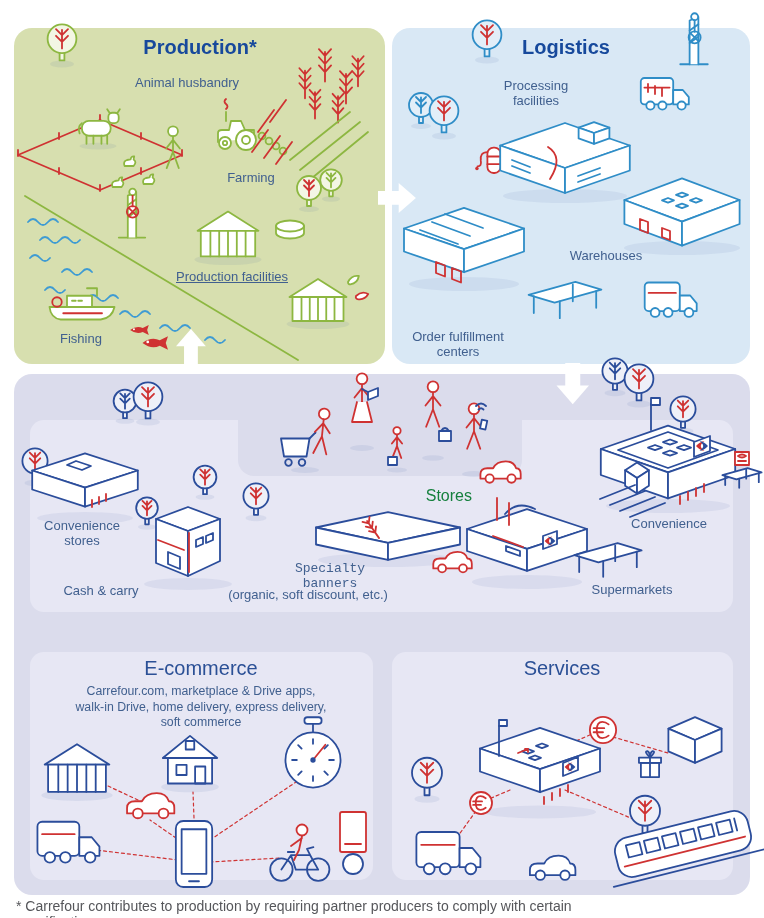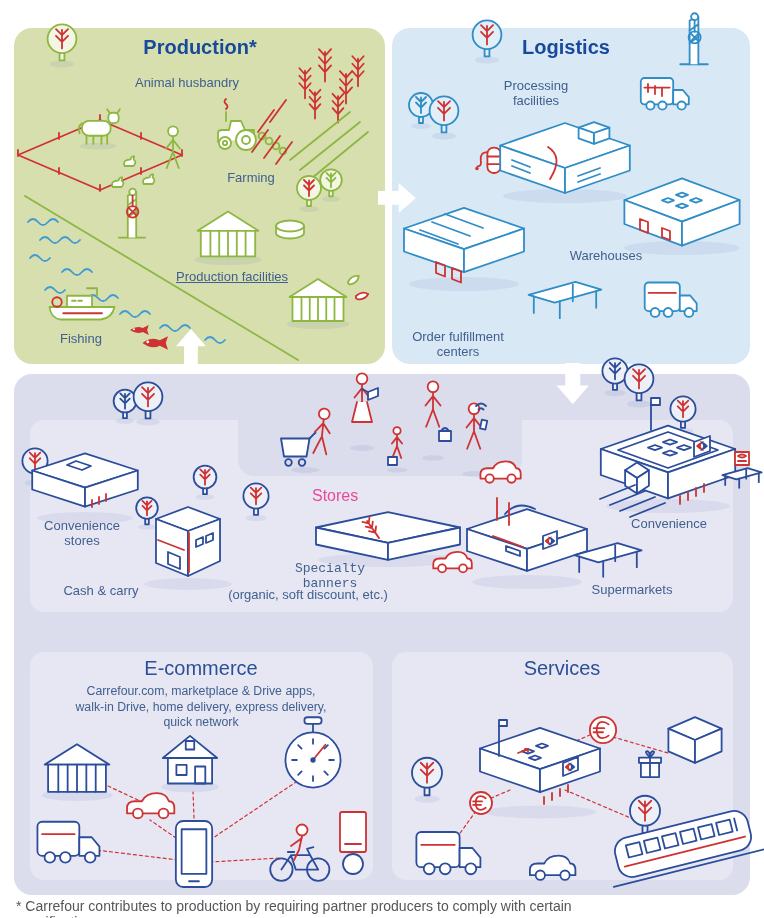--- a/index.html
+++ b/index.html
@@ -11,21 +11,21 @@
   #panel-distribution{left:14px;top:374px;width:736px;height:521px;background:#dbdcec;}
   #panel-stores{left:30px;top:420px;width:703px;height:192px;background:#e7e7f4;border-radius:14px;}
   #people-notch{left:238px;top:420px;width:284px;height:56px;background:#dbdcec;border-radius:0 0 16px 16px;}
   #panel-ecommerce{left:30px;top:652px;width:343px;height:228px;background:#e7e7f4;border-radius:14px;}
   #panel-services{left:392px;top:652px;width:341px;height:228px;background:#e7e7f4;border-radius:14px;}
   #illo{position:absolute;left:0;top:0;width:764px;height:918px;z-index:3;pointer-events:none;
         fill:none;stroke-width:1.8px;stroke-linecap:round;stroke-linejoin:round;}
   .lbl{position:absolute;z-index:4;text-align:center;color:#41608f;font-size:13px;line-height:1.13;}
   .sec-title{position:absolute;z-index:4;text-align:center;color:#17499c;font-size:20px;font-weight:bold;}
   .sub-title{position:absolute;z-index:4;text-align:center;color:#2b5096;font-size:20px;}
-  .stores-title{position:absolute;z-index:4;text-align:left;color:#ec4899;font-size:16px;}
+  .stores-title{position:absolute;z-index:4;text-align:right;color:#15803d;font-size:16px;}
   .desc{position:absolute;z-index:4;text-align:center;color:#41608f;font-size:12.3px;line-height:1.28;}
   .footnote{position:absolute;z-index:4;color:#55565a;font-size:14px;}
   .dash{stroke:#cf3232;stroke-width:1.2px;stroke-dasharray:3 3;vector-effect:non-scaling-stroke;}
   .ve{vector-effect:non-scaling-stroke;}
   
   .pg{--line:#8db741;--accent:#cf3232;--branch:#cf3232;--fill:#ffffff;}
   .pgg{--branch:#8db741;}
   .pb{--line:#2f8dc7;--accent:#cf3232;--branch:#cf3232;--fill:#ffffff;}
   .pbb{--branch:#2f8dc7;}
   .pn{--line:#2b4d9b;--accent:#cf3232;--branch:#cf3232;--fill:#ffffff;}
@@ -447,19 +447,19 @@
   <div class="lbl" style="left:290px;top:562px;width:80px;font-family:Liberation Mono, monospace;">Specialty banners</div>
   <div class="lbl" style="left:208px;top:588px;width:200px;">(organic, soft discount, etc.)</div>
   <div class="lbl" style="left:609px;top:517px;width:120px;">Convenience</div>
   <div class="lbl" style="left:572px;top:583px;width:120px;">Supermarkets</div>
 
 
   <div class="sub-title" style="left:101px;top:657px;width:200px;">E-commerce</div>
   <div class="desc" style="left:31px;top:684px;width:340px;">
     <div>Carrefour.com, marketplace &amp; Drive apps,</div>
     <div>walk-in Drive, home delivery, express delivery,</div>
-    <div>quick network</div>
+    <div>soft commerce</div>
   </div>
 
   <div class="sub-title" style="left:462px;top:657px;width:200px;">Services</div>
 
   <div class="footnote" style="left:16px;top:898px;width:600px;">* Carrefour contributes to production by requiring partner producers to comply with certain specifications.</div>
 </div>
 
 </body></html>

